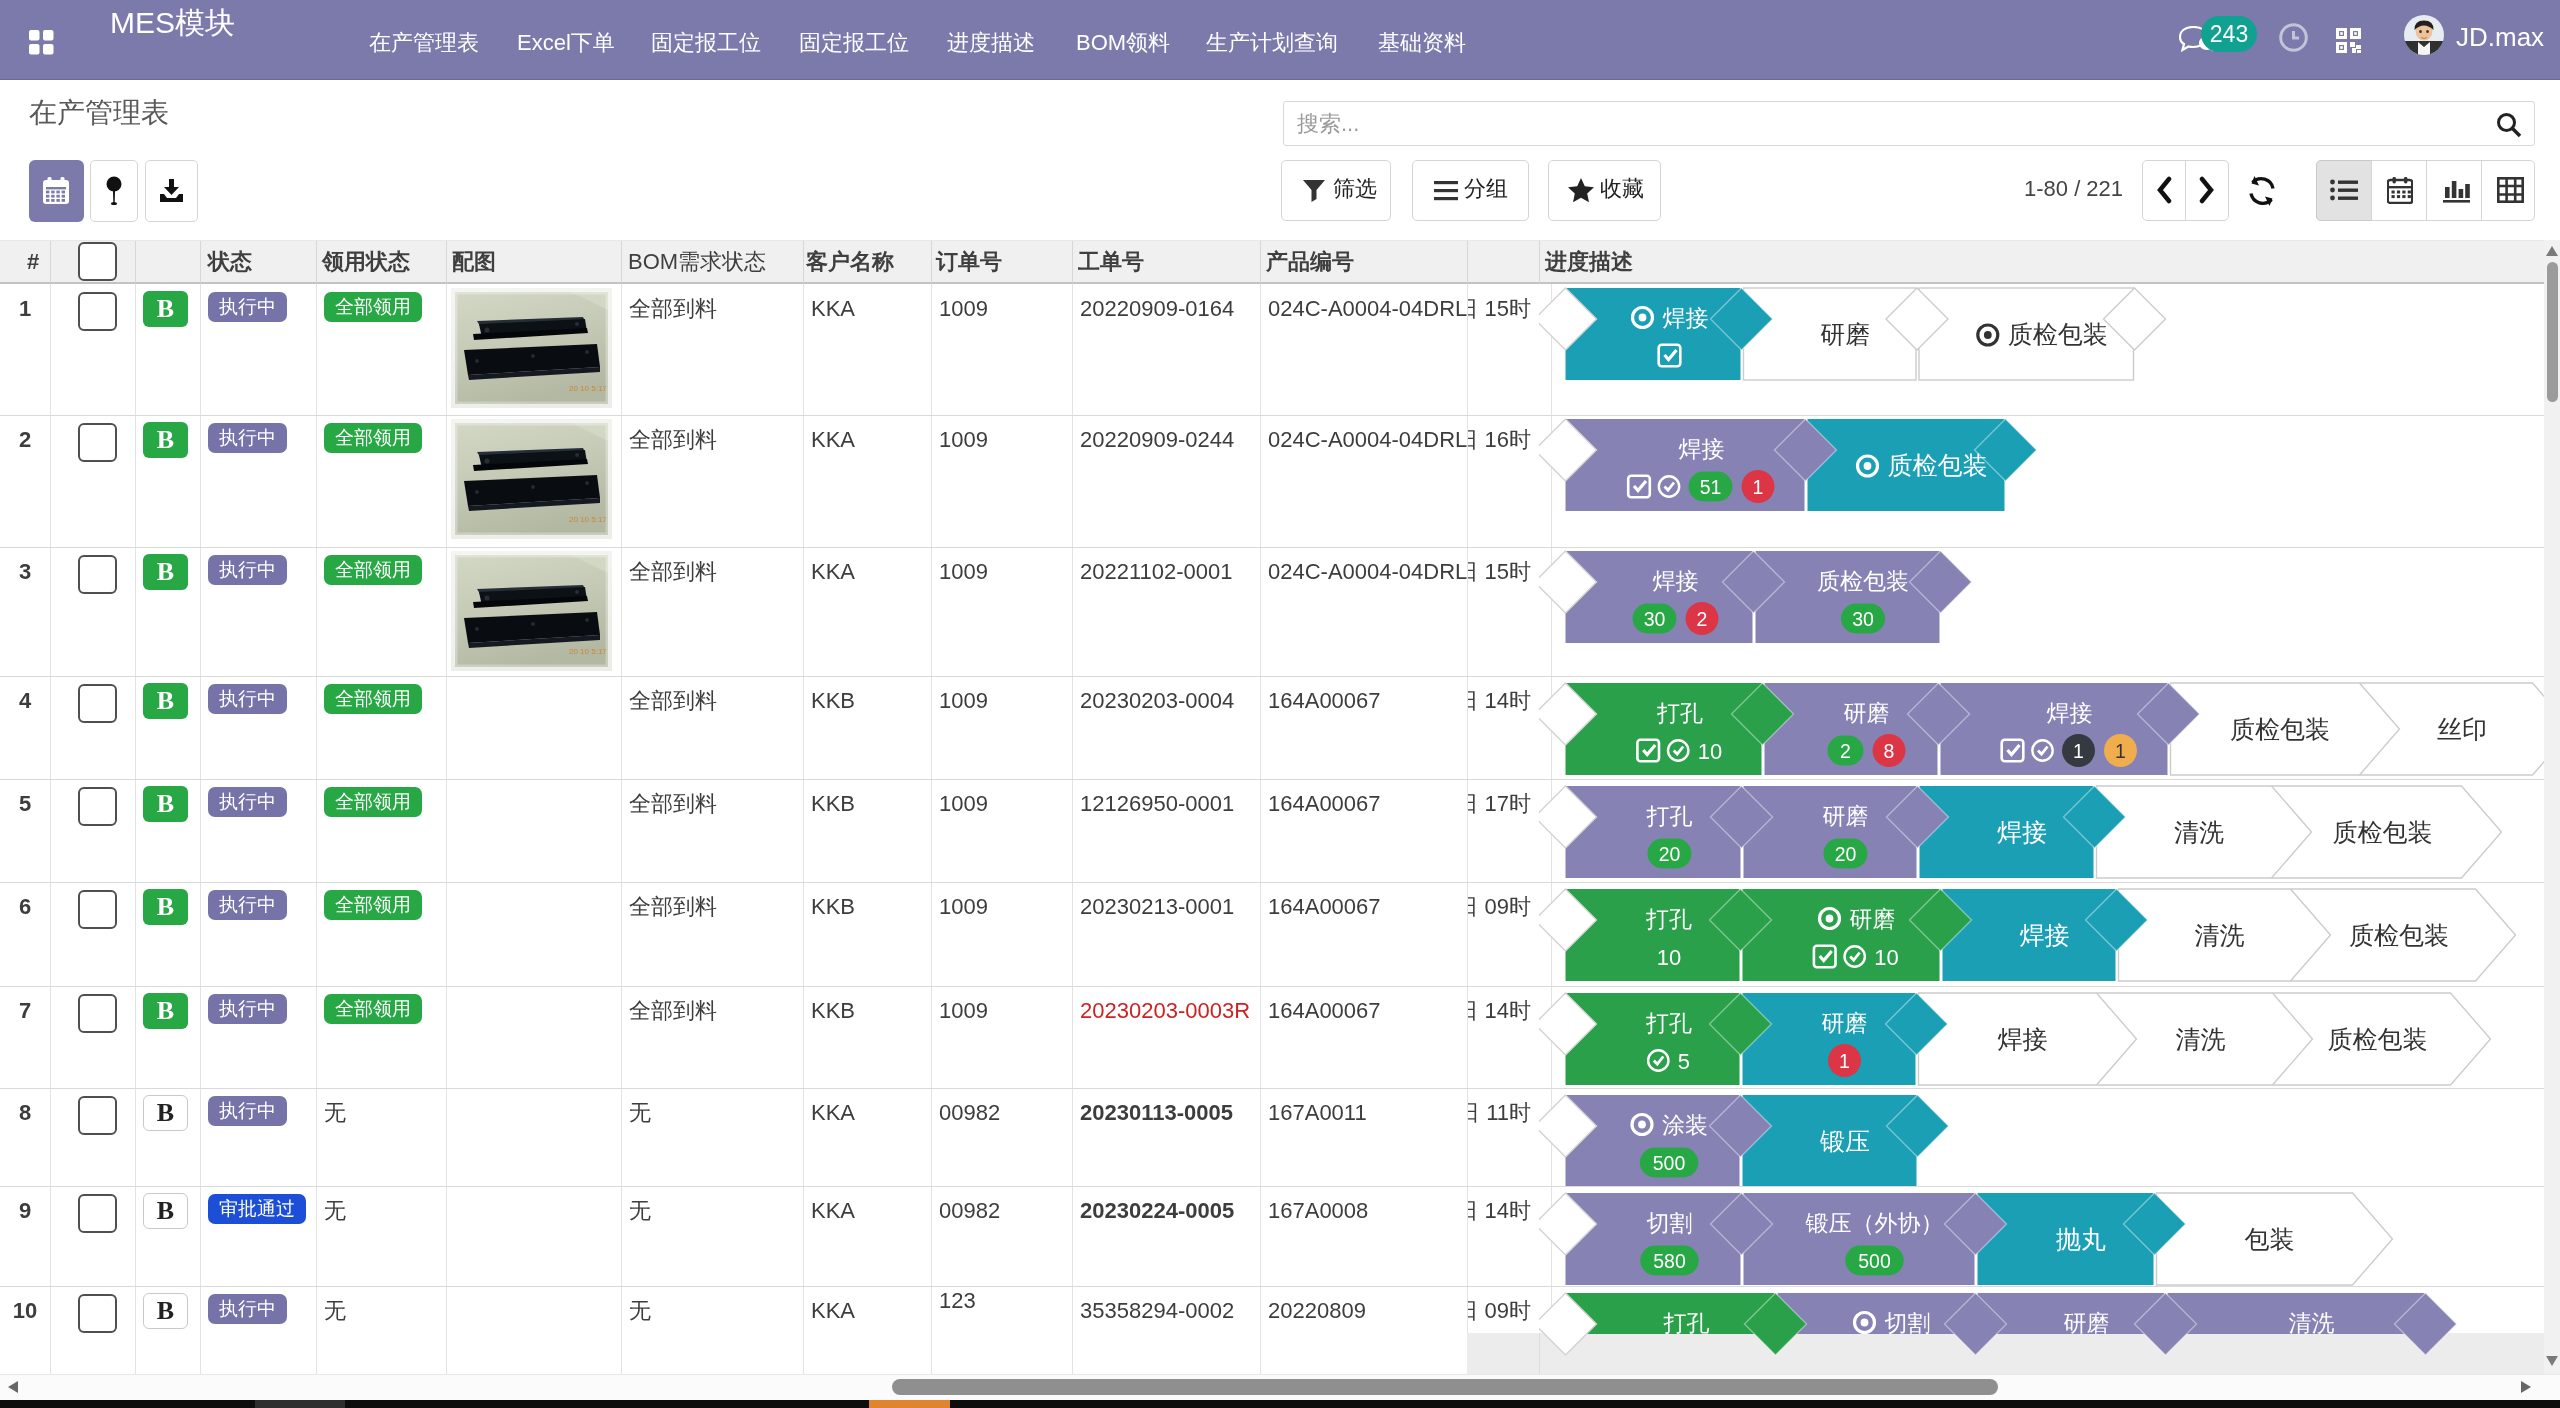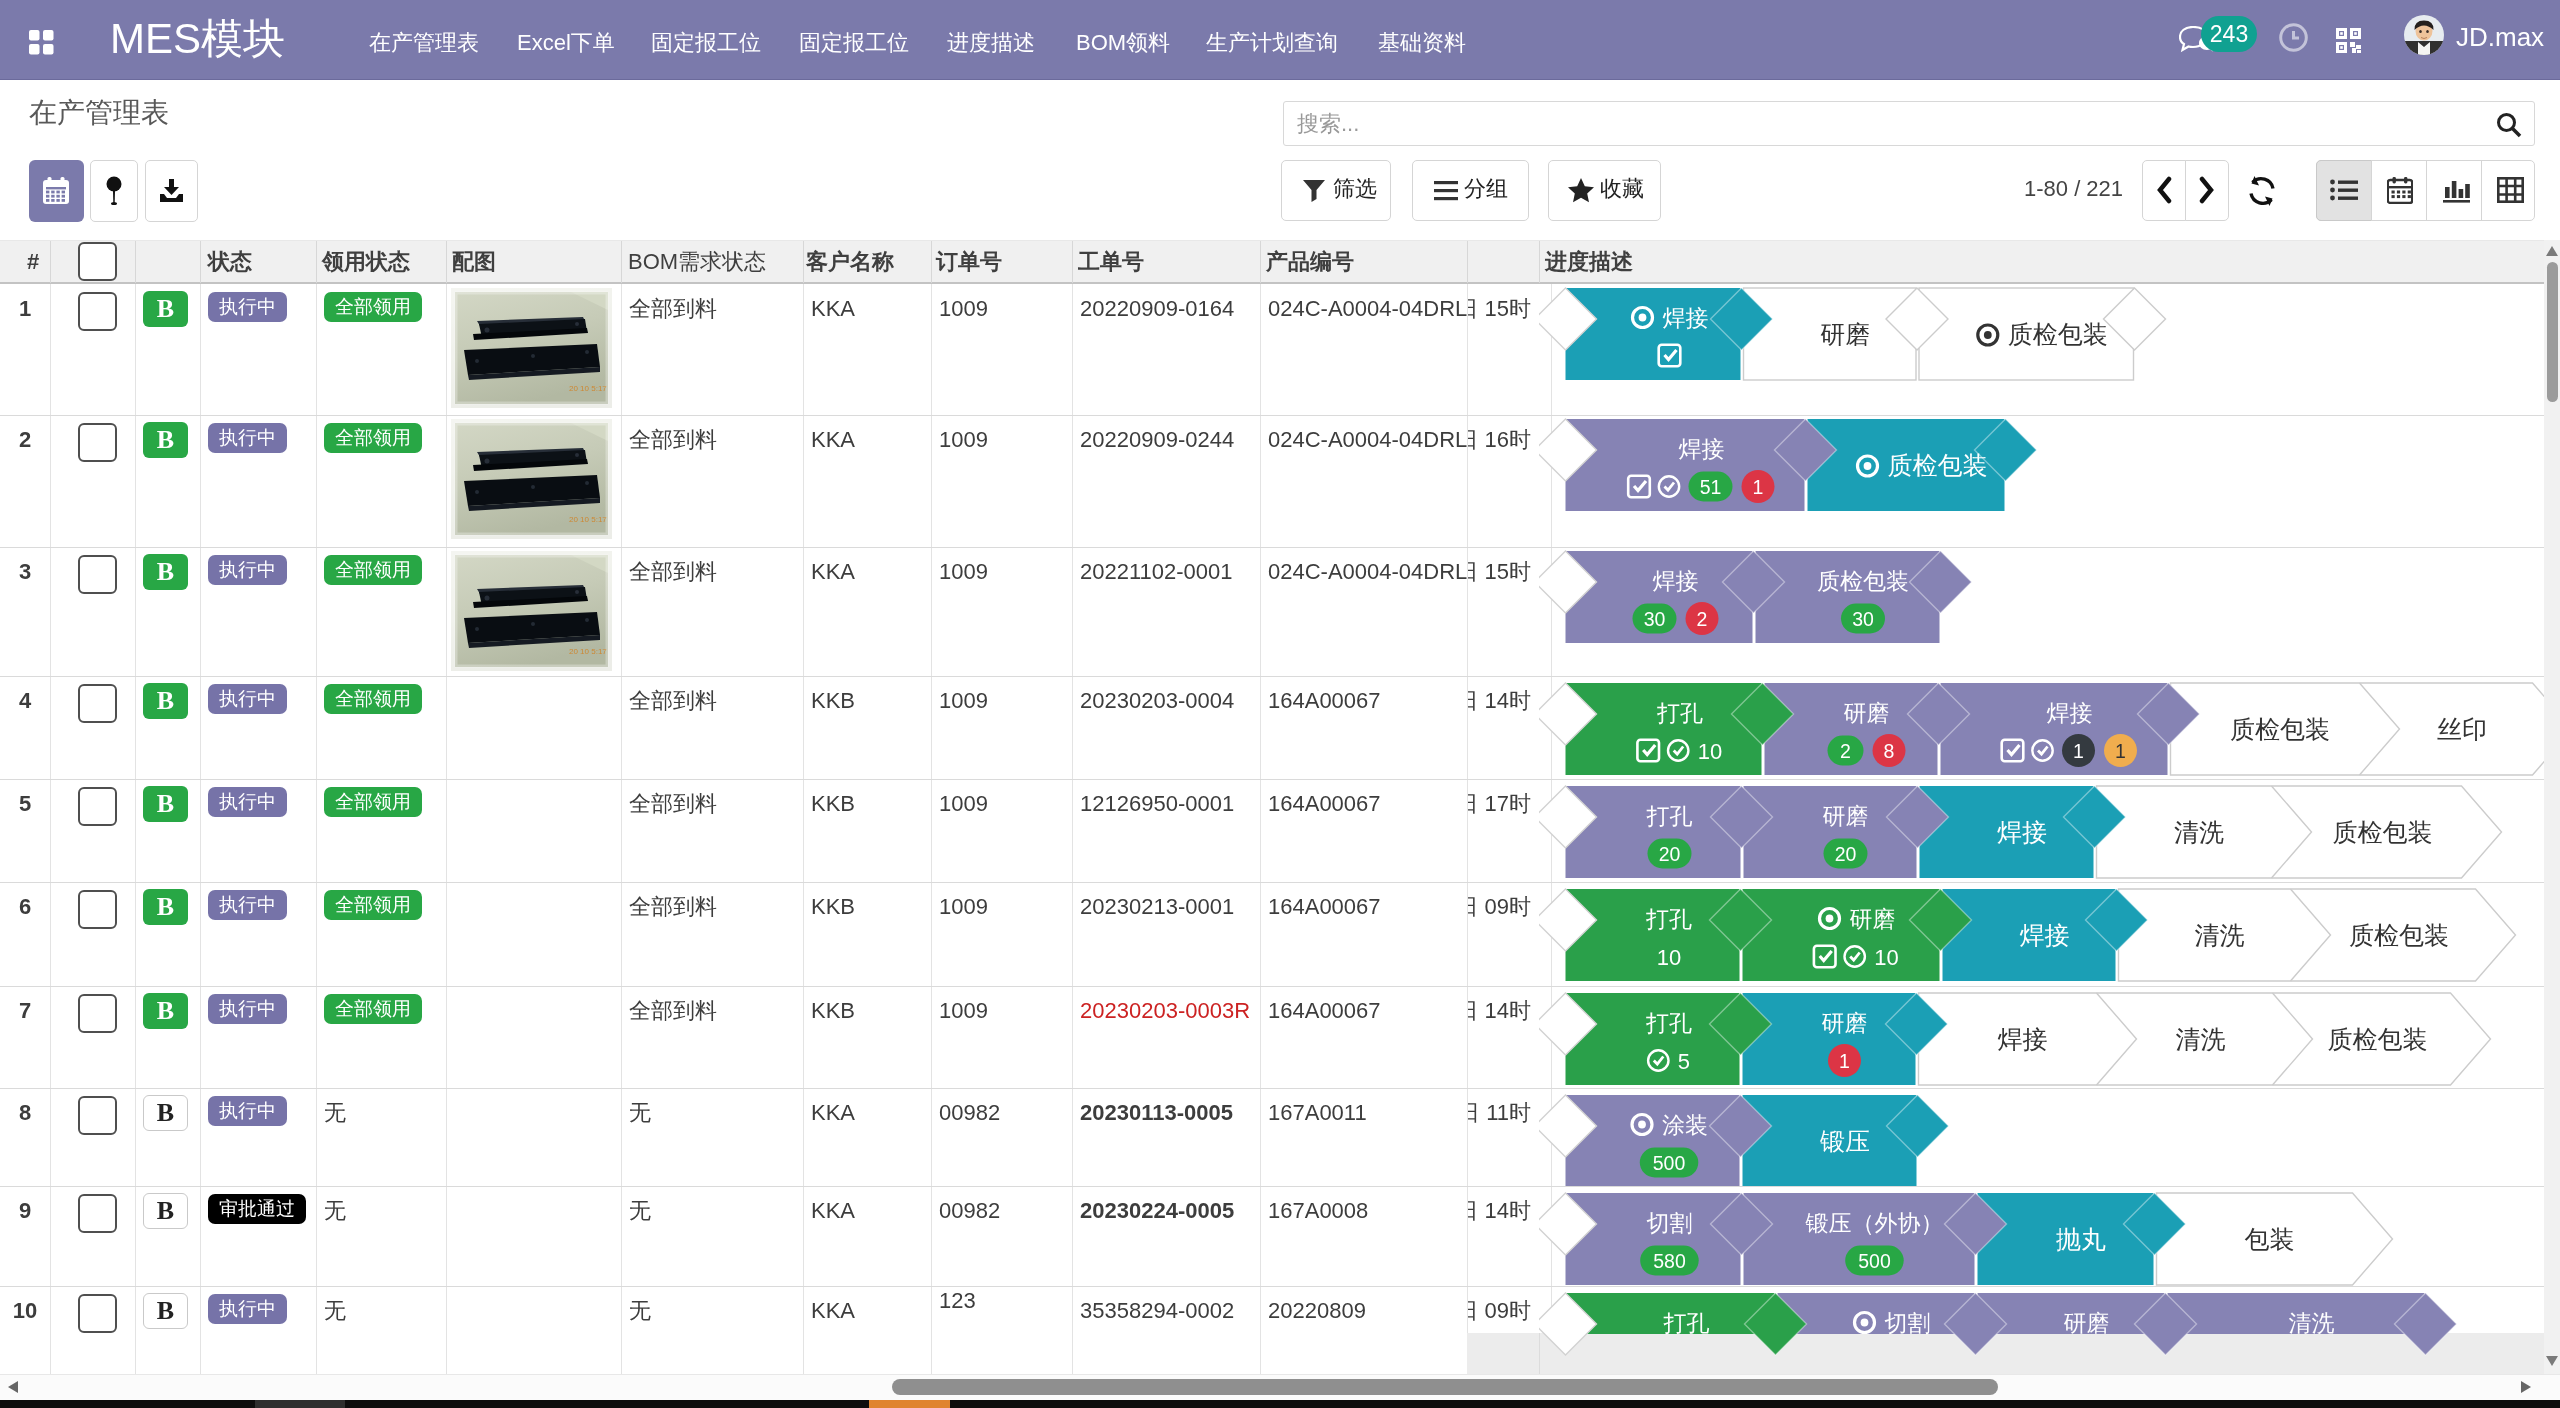--- a/index.html
+++ b/index.html
@@ -16,21 +16,21 @@
 .navtxt{position:absolute;color:#fff;font-size:22px;white-space:nowrap}
 .btn{position:absolute;background:#fff;border:1px solid #d5d5d5;border-radius:5px}
 </style></head><body>
 <div class="abs" style="left:0;top:0;width:2560px;height:80px;background:#7b7aab;border-bottom:1px solid #6b6a9b"></div>
 <svg class="abs" style="left:29px;top:30px" width="25" height="25" viewBox="0 0 25 25">
     <rect x="0" y="0" width="10.5" height="10.5" rx="2" fill="#fff"></rect>
     <rect x="14" y="0" width="10.5" height="10.5" rx="2" fill="#fff"></rect>
     <rect x="0" y="14" width="10.5" height="10.5" rx="2" fill="#fff"></rect>
     <rect x="14" y="14" width="10.5" height="10.5" rx="2" fill="#fff"></rect>
   </svg>
-<div class="navtxt" style="left:110px;top:11px;font-size:42px">MES模块</div>
+<div class="navtxt" style="left:110px;top:3px;font-size:30px">MES模块</div>
 <div class="navtxt" style="left:369px;top:28px">在产管理表</div>
 <div class="navtxt" style="left:517px;top:28px">Excel下单</div>
 <div class="navtxt" style="left:651px;top:28px">固定报工位</div>
 <div class="navtxt" style="left:799px;top:28px">固定报工位</div>
 <div class="navtxt" style="left:947px;top:28px">进度描述</div>
 <div class="navtxt" style="left:1076px;top:28px">BOM领料</div>
 <div class="navtxt" style="left:1206px;top:28px">生产计划查询</div>
 <div class="navtxt" style="left:1378px;top:28px">基础资料</div>
 <svg class="abs" style="left:2179px;top:26px" width="34" height="30" viewBox="0 0 34 30">
 <path d="M14 1 C6 1 1 5 1 11 c0 3 1.5 5.5 4 7 l-1.5 6 6-3.5 c1.5 0.4 3 0.5 4.5 0.5 8 0 13-4 13-10.5 S22 1 14 1 Z" fill="none" stroke="#fff" stroke-width="2.2"></path>
@@ -614,21 +614,21 @@
     <circle cx="103.0" cy="36.5" r="10" stroke="#fff" stroke-width="3.2" fill="none"></circle>
     <circle cx="103.0" cy="36.5" r="3.9" fill="#fff"></circle>
     <text x="123.0" y="44.5" font-size="23" fill="#fff">涂装</text>
     <rect x="100.8" y="59.5" width="58.5" height="30" rx="15" fill="#28a745"></rect>
     <text x="130.0" y="81.5" font-size="19.5" fill="#fff" text-anchor="middle">500</text>
     <text x="306.0" y="62.0" font-size="25" fill="#fff" text-anchor="middle">锻压</text>
   </svg>
 <div class="t" style="left:0px;top:1199px;width:50px;text-align:center;font-weight:bold">9</div>
 <div class="cb" style="left:78px;top:1194px"></div>
 <div class="abs" style="left:143px;top:1193px;width:45px;height:36px;background:#fff;border:1px solid #c9c9c9;border-radius:6px;color:#222;font-family:'Liberation Serif',serif;font-weight:bold;font-size:26px;text-align:center;line-height:34px">B</div>
-<div class="bdg" style="left:208px;top:1194px;background:#000000">审批通过</div>
+<div class="bdg" style="left:208px;top:1194px;background:#1d4ed8">审批通过</div>
 <div class="t" style="left:324px;top:1199px">无</div>
 <div class="t" style="left:629px;top:1199px">无</div>
 <div class="t" style="left:811px;top:1199px">KKA</div>
 <div class="t" style="left:939px;top:1199px">00982</div>
 <div class="t" style="left:1080px;top:1199px;font-weight:bold">20230224-0005</div>
 <div class="abs" style="left:1268px;top:1199px;width:199px;overflow:hidden">
     <div class="t" style="position:static">167A0008</div>
   </div>
 <div class="abs" style="left:1468px;top:1199px;width:70px;height:26px;overflow:hidden">
     <div class="t" style="right:7px;left:auto;position:absolute;top:0">日 14时</div>

